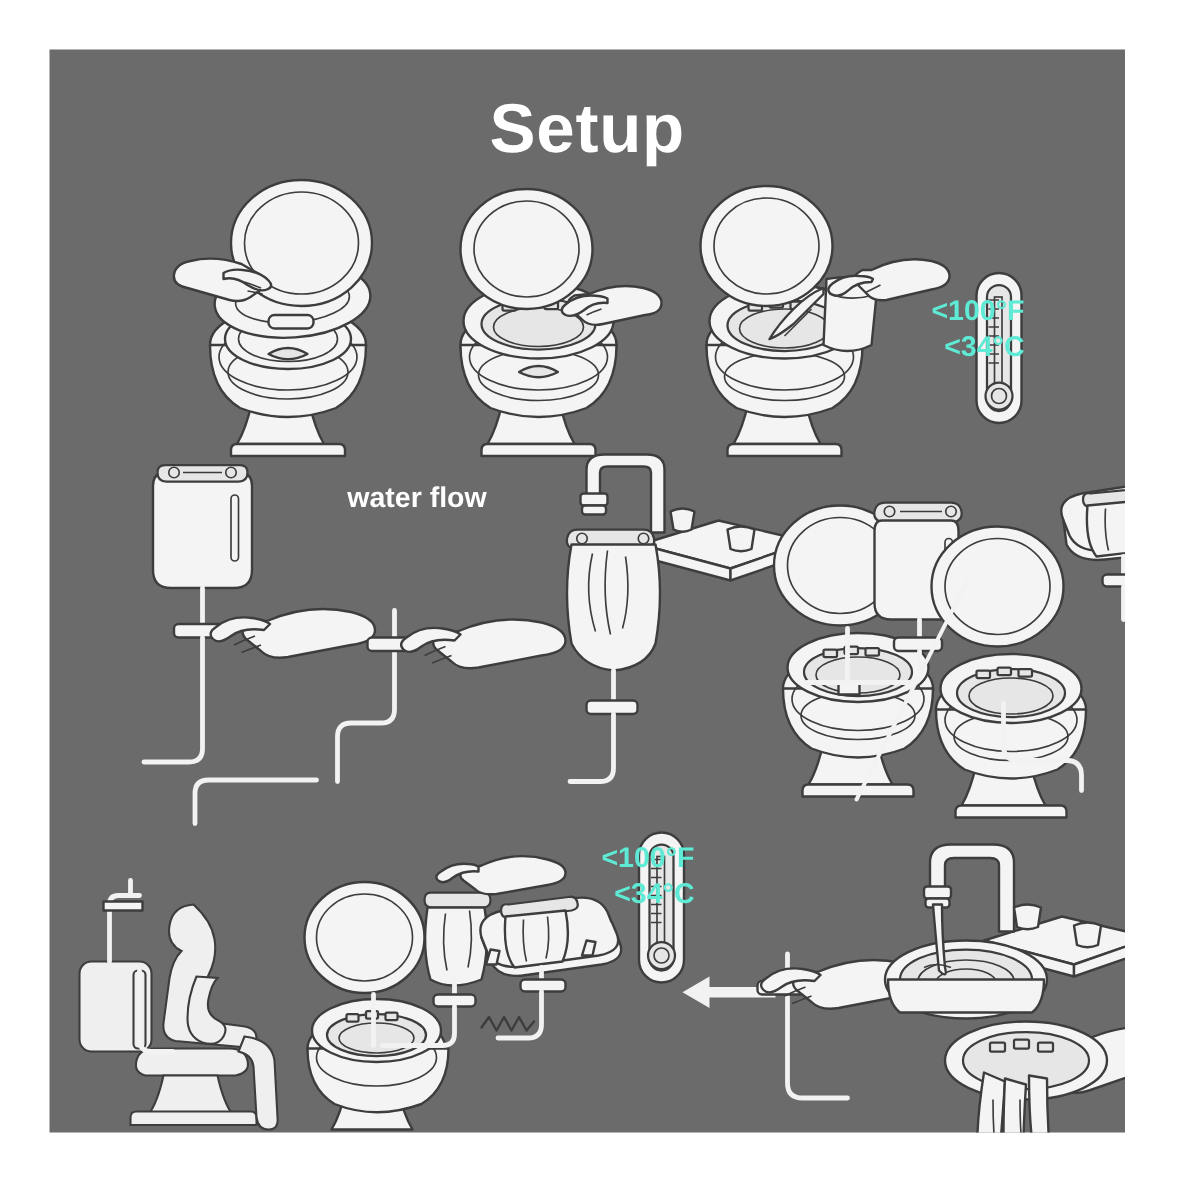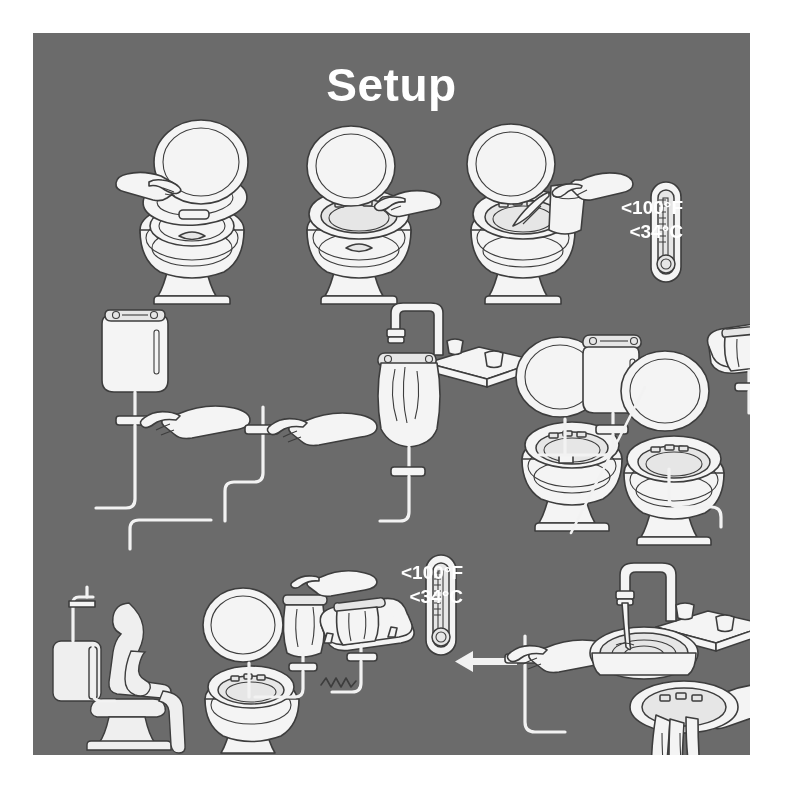--- a/index.html
+++ b/index.html
@@ -12,21 +12,21 @@
     background:#6b6b6b;overflow:hidden;
   }
 
   #title{
     position:absolute;left:0;top:25px;width:717px;text-align:center;
     color:#ffffff;font-size:46px;font-weight:bold;letter-spacing:0.5px;
     font-family:"Liberation Sans",sans-serif;
   }
 
   .callout{
-    position:absolute;color:#ffffff;font-weight:bold;font-size:19px;
+    position:absolute;color:#5eead4;font-weight:bold;font-size:19px;
     line-height:1.28;text-align:right;white-space:nowrap;
     font-family:"Liberation Sans",sans-serif;
   }
   #callout-1{left:540px;top:163px;width:110px;}
   #callout-2{left:320px;top:528px;width:110px;}
 
   #clip-note{
     position:absolute;left:145px;top:288px;width:200px;text-align:center;
     color:#ffffff;font-weight:bold;font-size:19px;line-height:1.3;
     font-family:"Liberation Sans",sans-serif;
@@ -151,20 +151,21 @@
         </g>
       </svg>
     </div>
 
     <div class="callout" id="callout-1">
       <div>&lt;100°F</div>
       <div>&lt;34°C</div>
     </div>
 
     <div id="clip-note">
+      <div>water flow</div>
     </div>
 
     <div class="art" style="left:45px;top:255px;">
       <svg width="290" height="220" viewBox="0 0 290 220">
 
         <path class="fw" d="M30 28 q-6 0 -6 8 v56 q0 12 12 12 h42 q12 0 12 -12 v-56 q0 -8 -6 -8 z"></path>
         <path class="fw2" d="M32 22 q-5 0 -5 5 q0 6 6 6 h48 q6 0 6 -6 q0 -5 -5 -5 z"></path>
         <circle class="thin" cx="38" cy="27" r="3.5" fill="#ddd"></circle>
         <circle class="thin" cx="76" cy="27" r="3.5" fill="#ddd"></circle>
         <path class="thin" d="M44 27 h26"></path>

